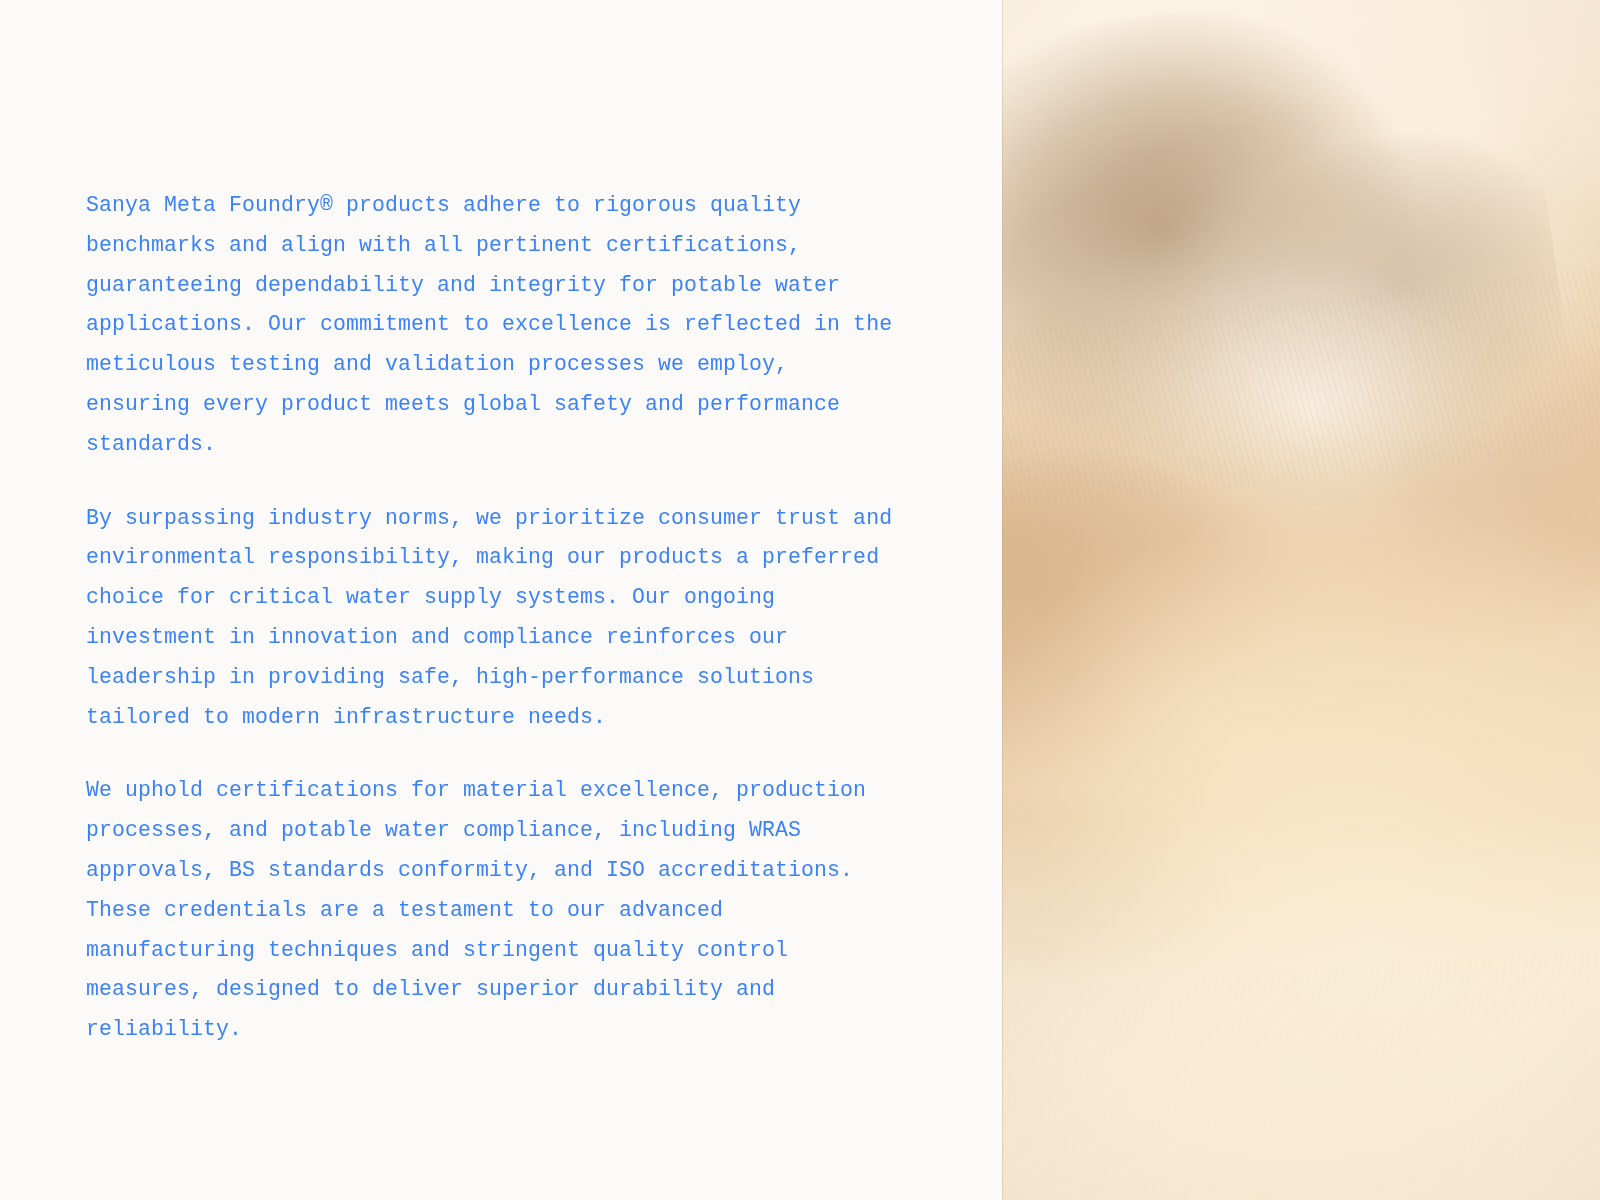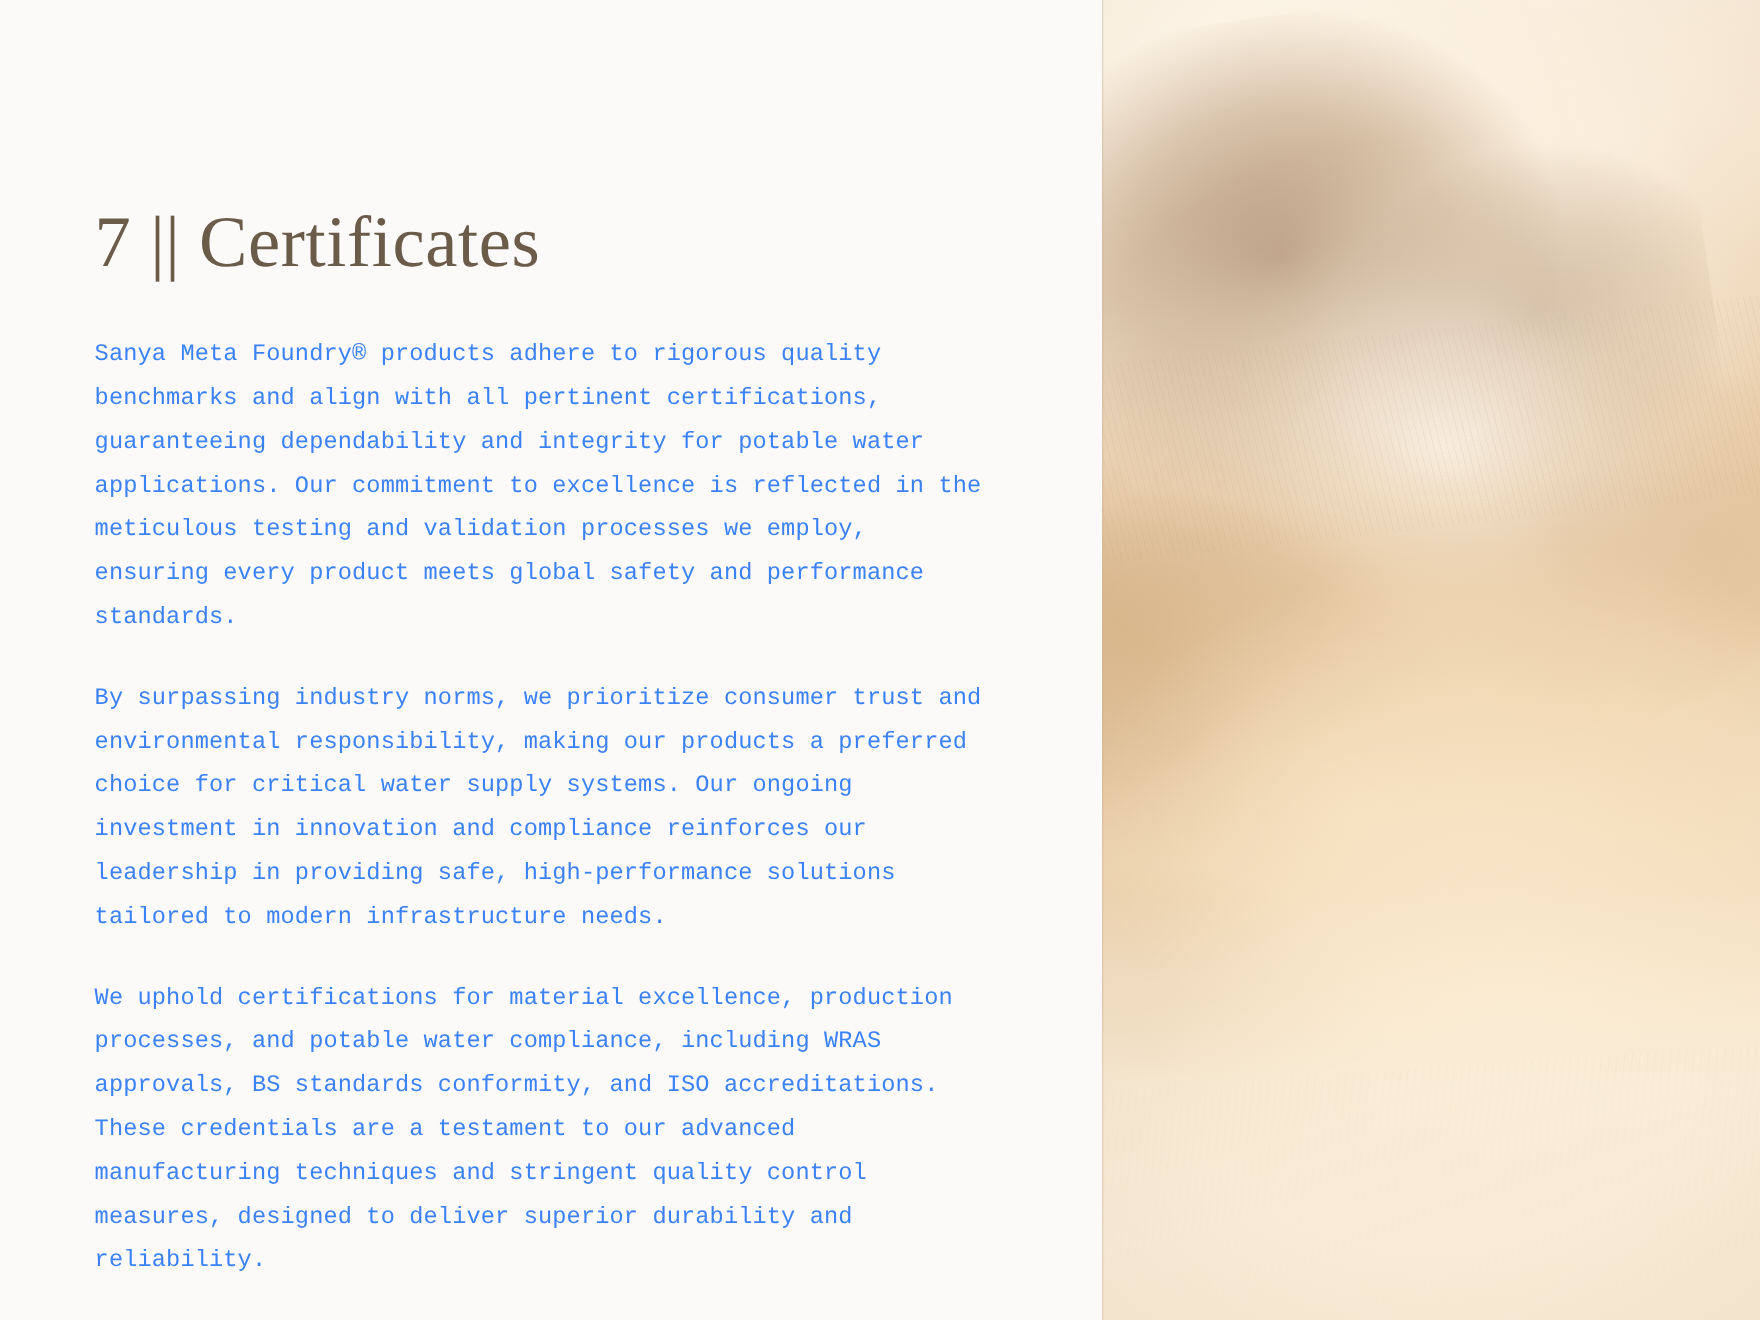--- a/index.html
+++ b/index.html
@@ -133,21 +133,20 @@
     width: 1px;
     background: rgba(190,170,145,0.35);
   }
 </style>
 </head>
 <body>
 
 <div class="page">
 
   <div class="left-panel">
-    <h1 class="page-title">7 || Certificates</h1>
 
     <div class="body-text">
       <p>Sanya Meta Foundry® products adhere to rigorous quality benchmarks and align with all pertinent certifications, guaranteeing dependability and integrity for potable water applications. Our commitment to excellence is reflected in the meticulous testing and validation processes we employ, ensuring every product meets global safety and performance standards.</p>
       <p>By surpassing industry norms, we prioritize consumer trust and environmental responsibility, making our products a preferred choice for critical water supply systems. Our ongoing investment in innovation and compliance reinforces our leadership in providing safe, high-performance solutions tailored to modern infrastructure needs.</p>
       <p>We uphold certifications for material excellence, production processes, and potable water compliance, including WRAS approvals, BS standards conformity, and ISO accreditations. These credentials are a testament to our advanced manufacturing techniques and stringent quality control measures, designed to deliver superior durability and reliability.</p>
     </div>
   </div>
 
   <div class="right-panel">
     <div class="dune-layer sky"></div>

